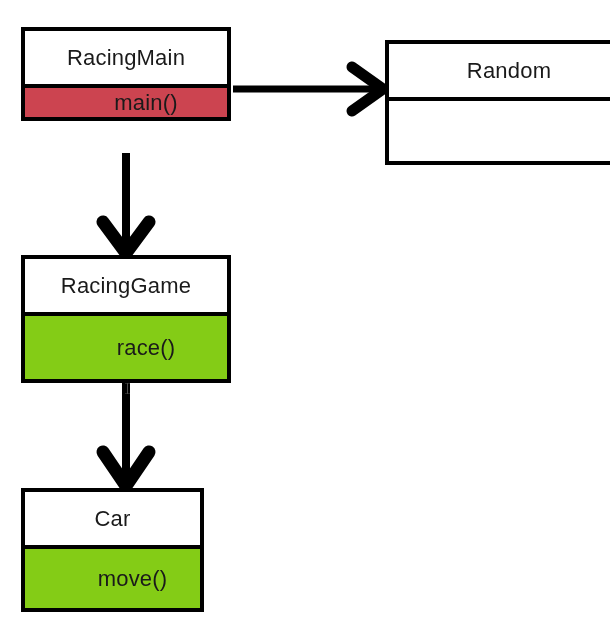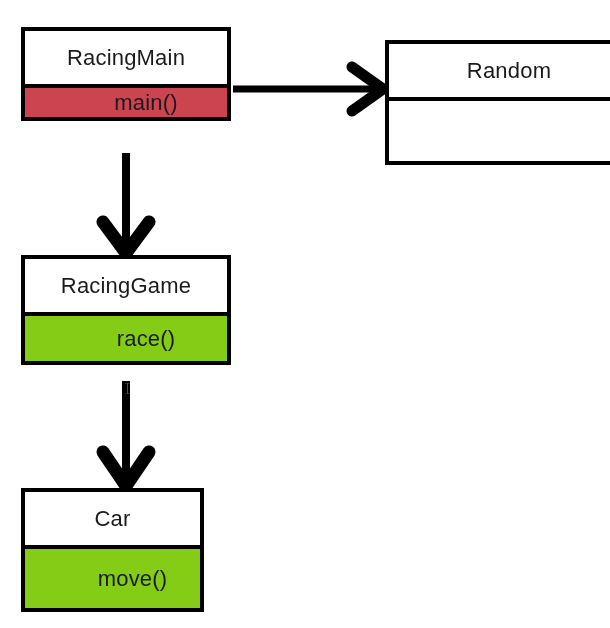--- a/index.html
+++ b/index.html
@@ -90,21 +90,21 @@
 
   <div class="class-box" id="node-racing-main" style="left:21px; top:27px; width:210px; height:94px;">
     <div class="class-name">RacingMain</div>
     <div class="class-method method-red">main()</div>
   </div>
 
   <div class="class-box" id="node-random" style="left:385px; top:40px; width:248px; height:125px;">
     <div class="class-name">Random</div>
   </div>
 
-  <div class="class-box" id="node-racing-game" style="left:21px; top:255px; width:210px; height:110px;justify-content:flex-end;">
+  <div class="class-box" id="node-racing-game" style="left:21px; top:255px; width:210px; height:128px;justify-content:flex-end;">
     <div class="class-name">RacingGame</div>
     <div class="class-method method-green">race()</div>
   </div>
 
   <div class="class-box" id="node-car" style="left:21px; top:488px; width:183px; height:124px;">
     <div class="class-name">Car</div>
     <div class="class-method method-green">move()</div>
   </div>
 
   <svg class="cursor-artifact" style="left:124px; top:383px;" viewBox="0 0 7 11" width="7" height="11" xmlns="http://www.w3.org/2000/svg">

